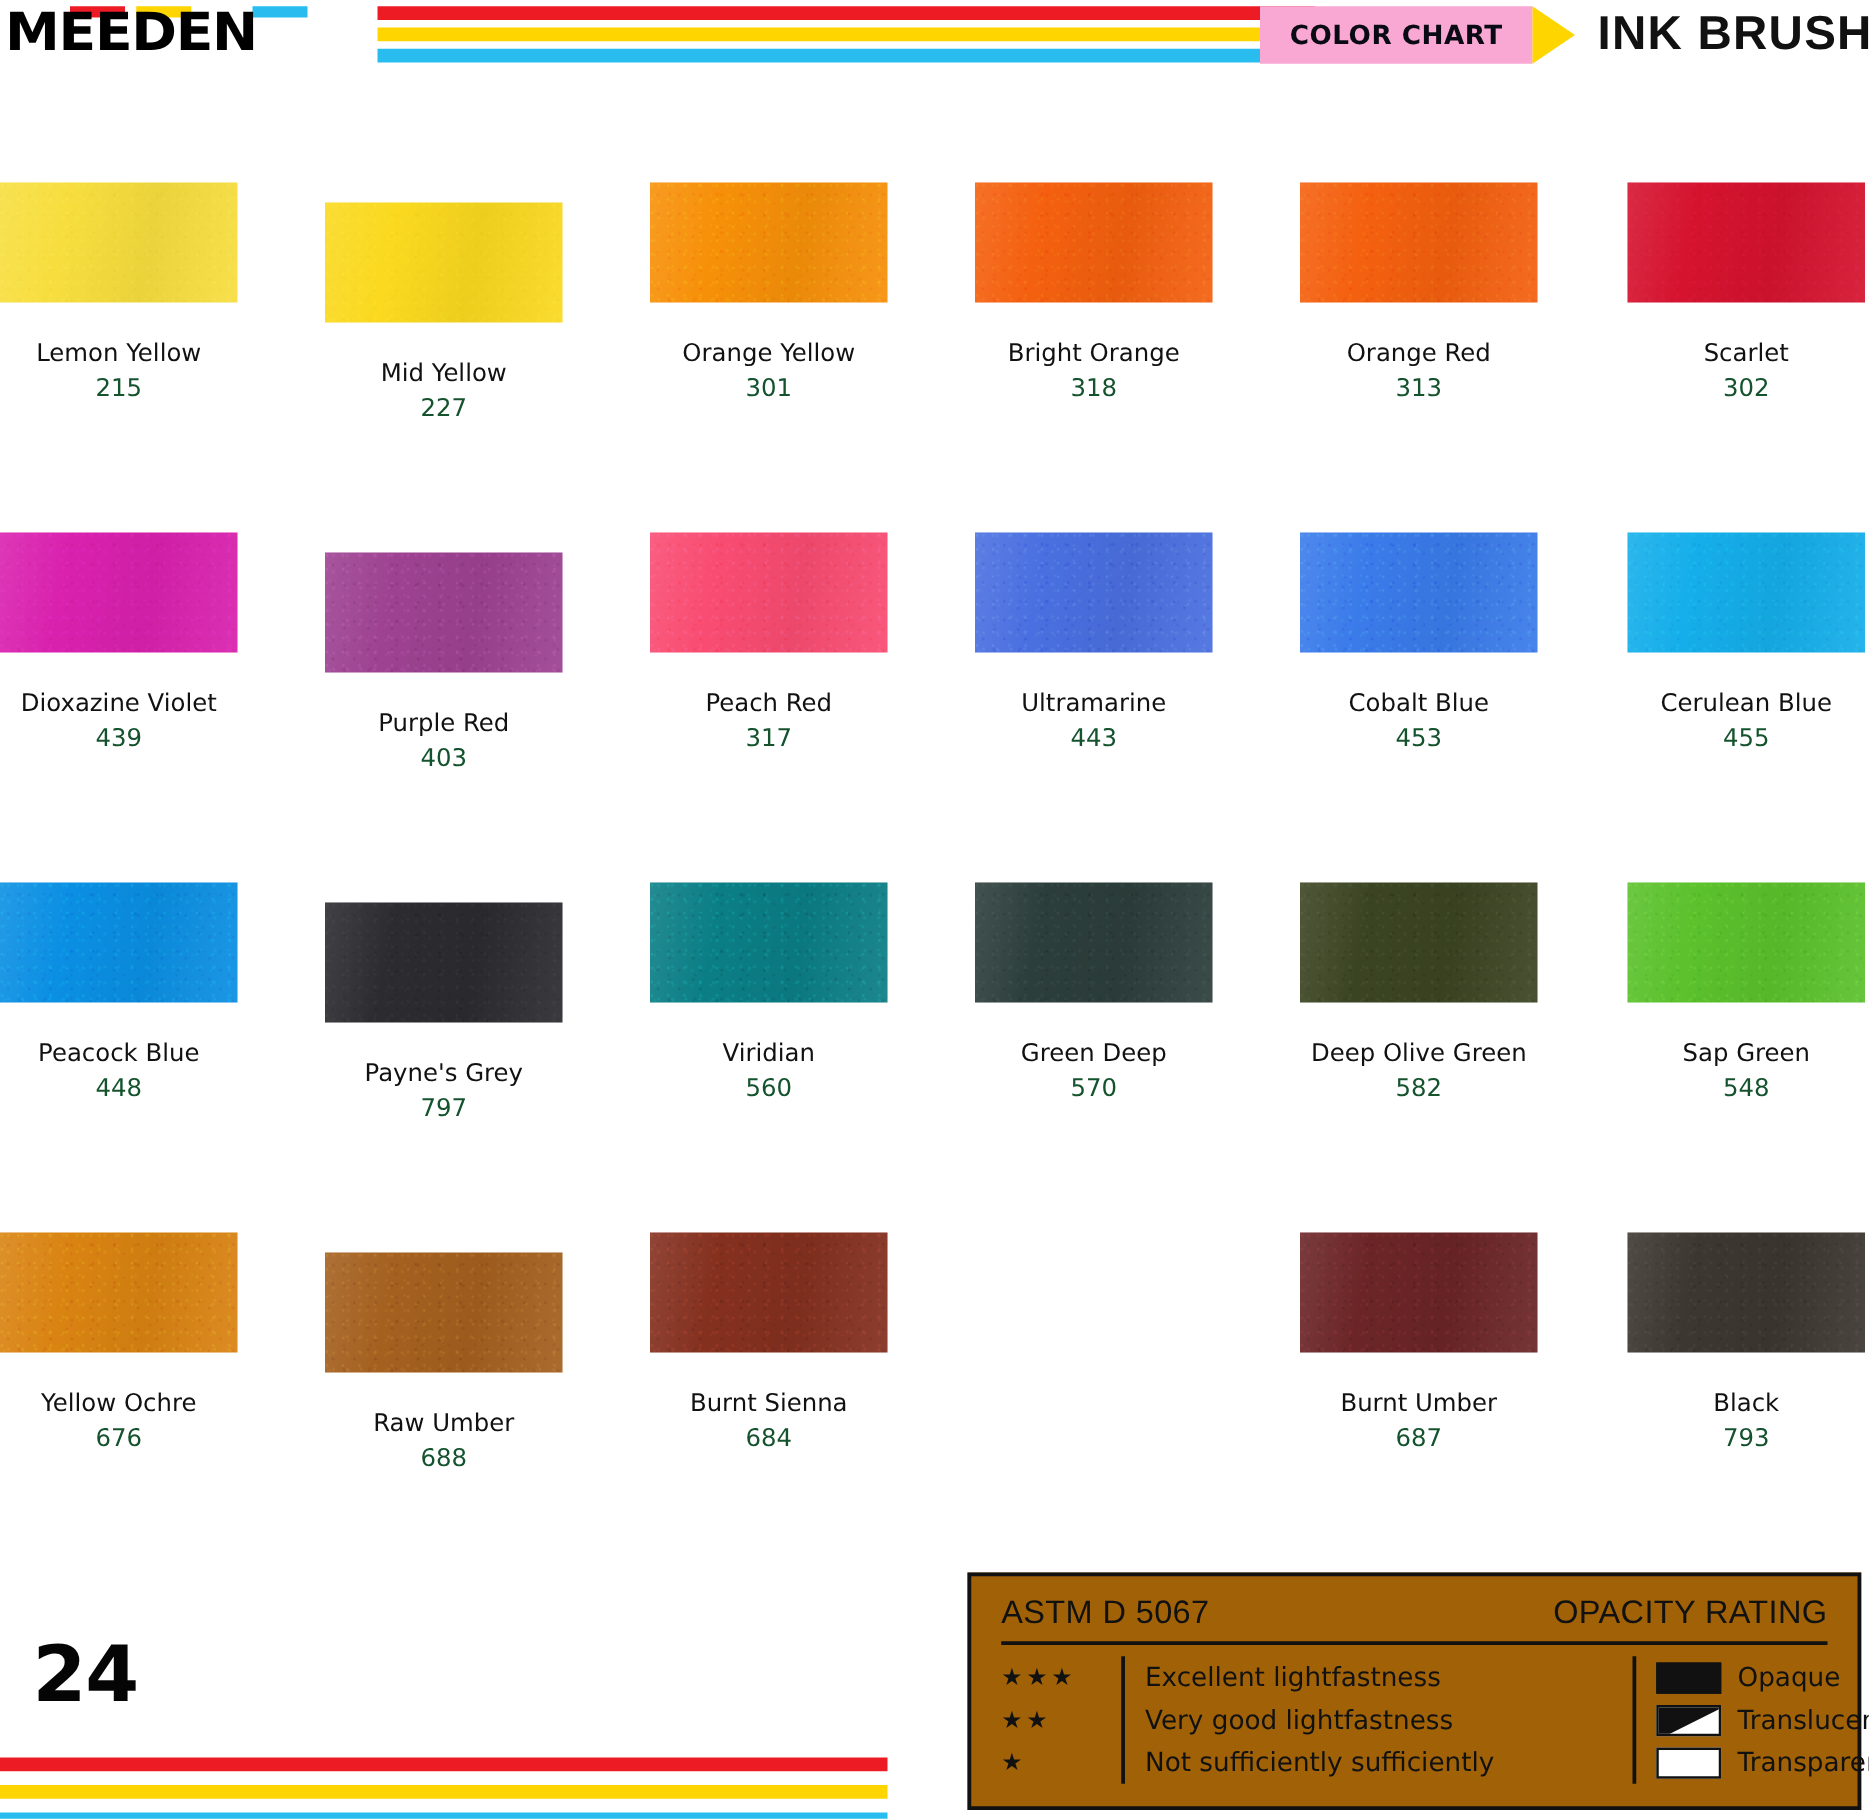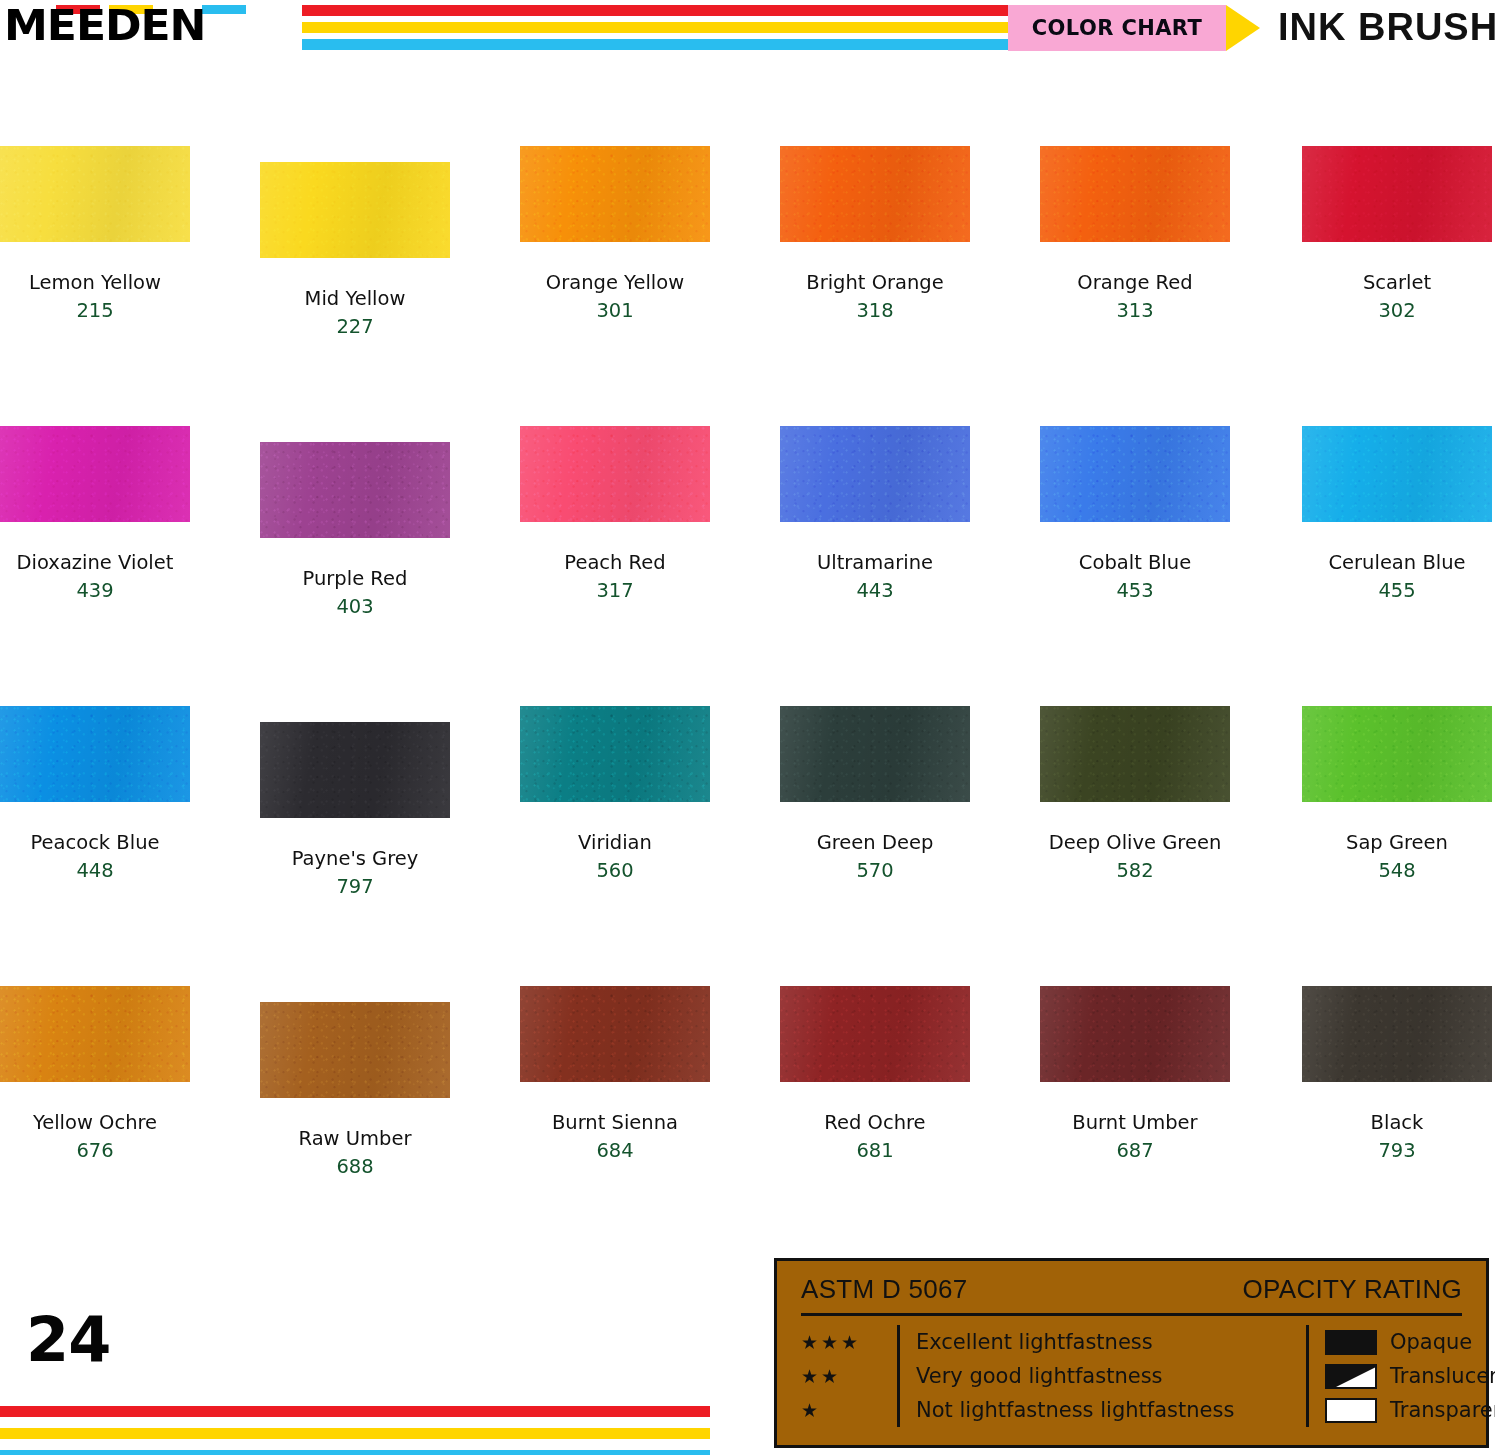--- a/index.html
+++ b/index.html
@@ -516,28 +516,20 @@
         <div class="code">688</div>
       </div>
       <div class="cell c2">
         <div class="swatch" style="background:#84301F">
           <div class="grain"></div>
           <div class="sheen"></div>
         </div>
         <div class="label">Burnt Sienna</div>
         <div class="code">684</div>
       </div>
-      <div class="cell c3">
-        <div class="swatch" style="background:#8E2324">
-          <div class="grain"></div>
-          <div class="sheen"></div>
-        </div>
-        <div class="label">Red Ochre</div>
-        <div class="code">681</div>
-      </div>
       <div class="cell c4">
         <div class="swatch" style="background:#6B2527">
           <div class="grain"></div>
           <div class="sheen"></div>
         </div>
         <div class="label">Burnt Umber</div>
         <div class="code">687</div>
       </div>
       <div class="cell c5">
         <div class="swatch" style="background:#3C3730">
@@ -571,21 +563,21 @@
     <div class="lf-col">
       <div class="stars-col">
           <div class="star-row">★★★</div>
           <div class="star-row">★★</div>
           <div class="star-row">★</div>
         </div>
       <div class="vline"></div>
       <div class="desc-col">
           <div class="desc-row">Excellent lightfastness</div>
           <div class="desc-row">Very good lightfastness</div>
-          <div class="desc-row">Not lightfastness lightfastness</div>
+          <div class="desc-row">Not sufficiently sufficiently</div>
         </div>
     </div>
     <div class="op-col">
       <div class="vline"></div>
       <div class="op-items">
           <div class="op-row">
             <div class="op-box opaque"></div>
             <div class="op-label">Opaque</div>
           </div>
           <div class="op-row">

